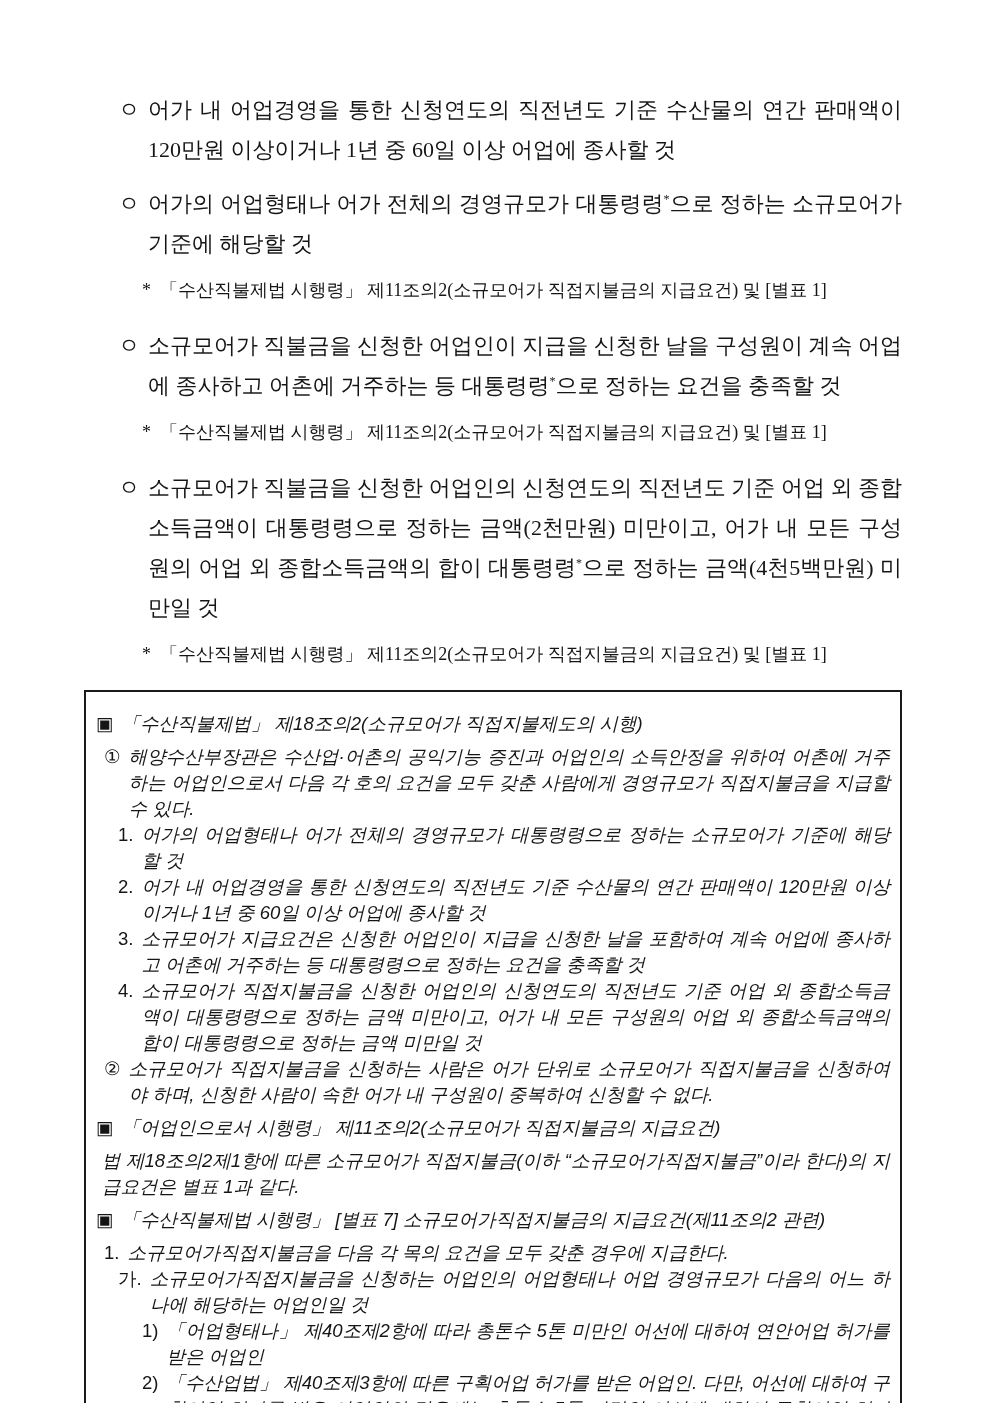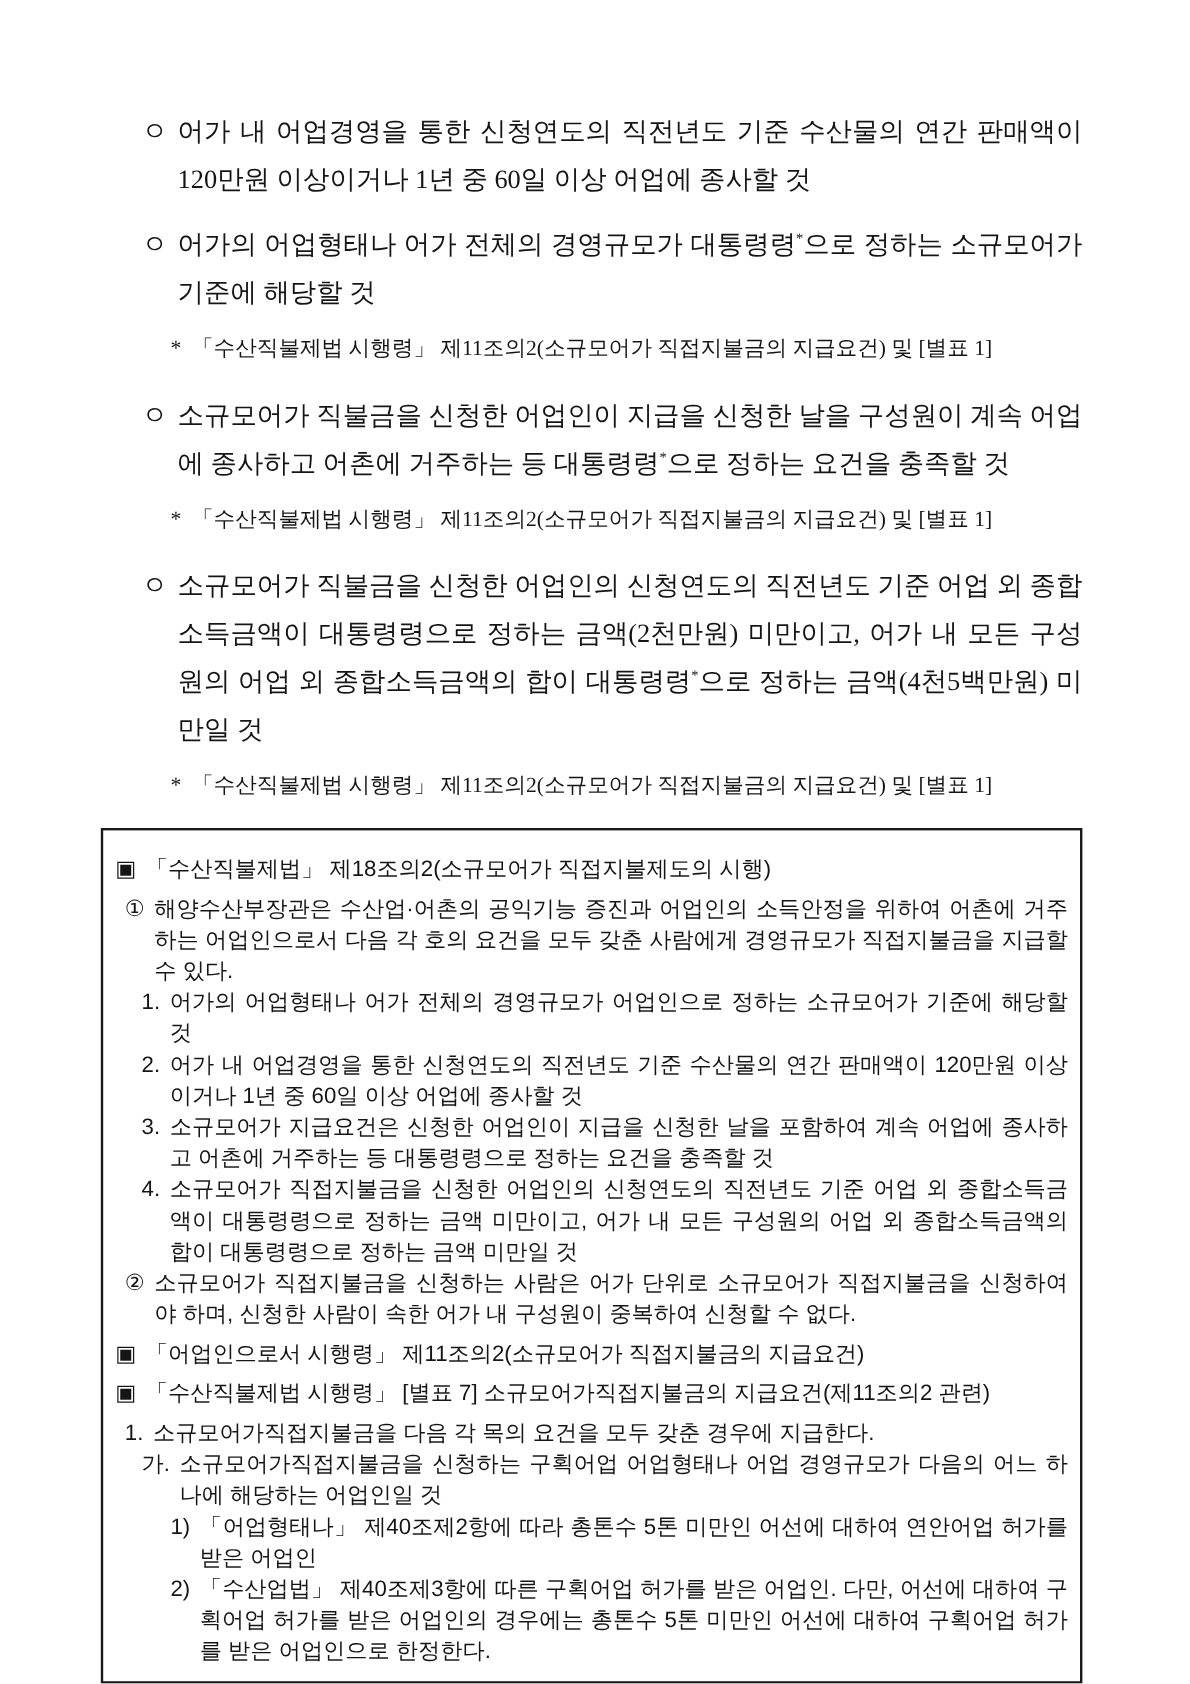--- a/index.html
+++ b/index.html
@@ -16,21 +16,21 @@
   .fn-marker { margin-right: 9px; }
 
   
   .law-box {
     box-sizing: border-box; margin-top: 6px; border: 2px solid #1a1a1a;
     padding: 12px 10px 12px 10px;
     font-family: "Liberation Sans", sans-serif; font-size: 18.5px; line-height: 26px;
   }
   .box-line { display: flex; }
   .box-line .line-marker { margin-right: 8px; white-space: nowrap; }
-  .box-line .line-text { flex: 1; text-align: justify; }
+  .box-line .line-text { flex: 1; text-align: justify; font-style: italic; }
   .h    { margin: 7px 0; }
   .lvl1 { padding-left: 8px; }
   .lvl2 { padding-left: 22px; }
   .lvl3 { padding-left: 46px; }
   .plain { padding-left: 6px; }
 </style>
 </head>
 <body>
 
 <div class="page">
@@ -78,21 +78,21 @@
       <div class="line-text">「수산직불제법」 제18조의2(소규모어가 직접지불제도의 시행)</div>
     </div>
 
     <div class="box-line lvl1">
       <span class="line-marker">①</span>
       <div class="line-text">해양수산부장관은 수산업·어촌의 공익기능 증진과 어업인의 소득안정을 위하여 어촌에 거주하는 어업인으로서 다음 각 호의 요건을 모두 갖춘 사람에게 경영규모가 직접지불금을 지급할 수 있다.</div>
     </div>
 
     <div class="box-line lvl2">
       <span class="line-marker">1.</span>
-      <div class="line-text">어가의 어업형태나 어가 전체의 경영규모가 어업인으로 정하는 소규모어가 기준에 해당할 것</div>
+      <div class="line-text">어가의 어업형태나 어가 전체의 경영규모가 대통령령으로 정하는 소규모어가 기준에 해당할 것</div>
     </div>
 
     <div class="box-line lvl2">
       <span class="line-marker">2.</span>
       <div class="line-text">어가 내 어업경영을 통한 신청연도의 직전년도 기준 수산물의 연간 판매액이 120만원 이상이거나 1년 중 60일 이상 어업에 종사할 것</div>
     </div>
 
     <div class="box-line lvl2">
       <span class="line-marker">3.</span>
       <div class="line-text">소규모어가 지급요건은 신청한 어업인이 지급을 신청한 날을 포함하여 계속 어업에 종사하고 어촌에 거주하는 등 대통령령으로 정하는 요건을 충족할 것</div>
@@ -106,34 +106,37 @@
     <div class="box-line lvl1">
       <span class="line-marker">②</span>
       <div class="line-text">소규모어가 직접지불금을 신청하는 사람은 어가 단위로 소규모어가 직접지불금을 신청하여야 하며, 신청한 사람이 속한 어가 내 구성원이 중복하여 신청할 수 없다.</div>
     </div>
 
     <div class="box-line h">
       <span class="line-marker">▣</span>
       <div class="line-text">「어업인으로서 시행령」 제11조의2(소규모어가 직접지불금의 지급요건)</div>
     </div>
 
+    <div class="box-line plain">
+      <div class="line-text">법 제18조의2제1항에 따른 소규모어가 직접지불금(이하 “소규모어가직접지불금”이라 한다)의 지급요건은 별표 1과 같다.</div>
+    </div>
 
     <div class="box-line h">
       <span class="line-marker">▣</span>
       <div class="line-text">「수산직불제법 시행령」 [별표 7] 소규모어가직접지불금의 지급요건(제11조의2 관련)</div>
     </div>
 
     <div class="box-line lvl1">
       <span class="line-marker">1.</span>
       <div class="line-text">소규모어가직접지불금을 다음 각 목의 요건을 모두 갖춘 경우에 지급한다.</div>
     </div>
 
     <div class="box-line lvl2">
       <span class="line-marker">가.</span>
-      <div class="line-text">소규모어가직접지불금을 신청하는 구획어업 어업형태나 어업 경영규모가 다음의 어느 하나에 해당하는 어업인일 것</div>
+      <div class="line-text">소규모어가직접지불금을 신청하는 어업인의 어업형태나 어업 경영규모가 다음의 어느 하나에 해당하는 어업인일 것</div>
     </div>
 
     <div class="box-line lvl3">
       <span class="line-marker">1)</span>
       <div class="line-text">「어업형태나」 제40조제2항에 따라 총톤수 5톤 미만인 어선에 대하여 연안어업 허가를 받은 어업인</div>
     </div>
 
     <div class="box-line lvl3">
       <span class="line-marker">2)</span>
       <div class="line-text">「수산업법」 제40조제3항에 따른 구획어업 허가를 받은 어업인. 다만, 어선에 대하여 구획어업 허가를 받은 어업인의 경우에는 총톤수 5톤 미만인 어선에 대하여 구획어업 허가를 받은 어업인으로 한정한다.</div>

